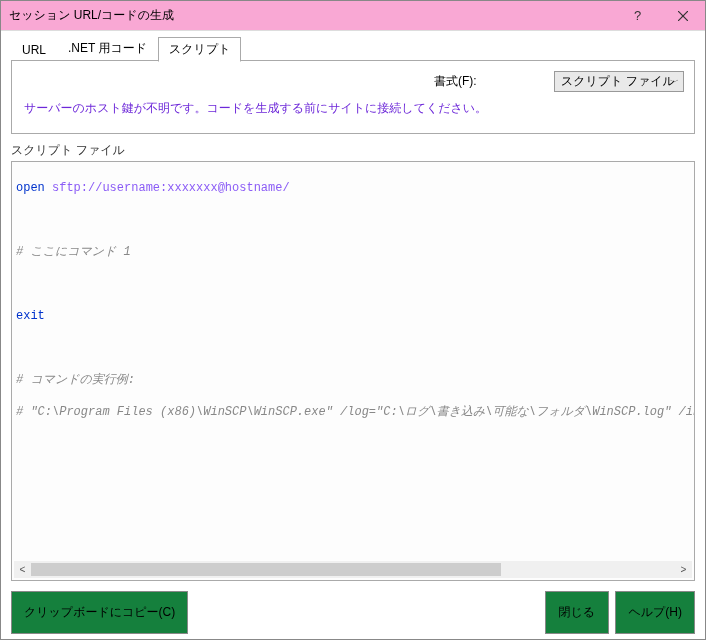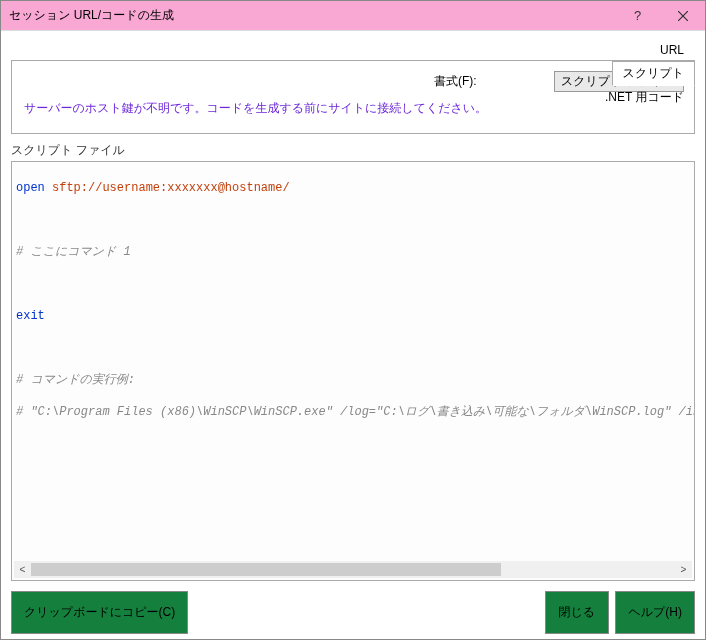--- a/index.html
+++ b/index.html
@@ -31,21 +31,20 @@
     justify-content: center;
     font-size: 13px;
     color: #333;
   }
   .content { padding: 8px 10px 10px 10px; }
   .tabs {
     display: flex;
     align-items: flex-end;
     height: 22px;
     position: relative;
-    flex-direction: column;
   }
   .tabs::after {
     content: "";
     position: absolute;
     left: 0; right: 0; bottom: 0;
     border-bottom: 1px solid #aaa;
   }
   .tab {
     padding: 3px 10px;
     border: 1px solid transparent;
@@ -112,21 +111,21 @@
     padding: 2px 4px;
     font-family: "Courier New", "MS Gothic", monospace;
     font-size: 12px;
     line-height: 16px;
     white-space: pre;
     color: #888;
     font-style: italic;
   }
   .code-line { min-height: 16px; }
   .kw-blue { color: #0033cc; font-style: normal; }
-  .kw-darkred { color: #c2410c; font-style: normal; }
+  .kw-darkred { color: #8b5cf6; font-style: normal; }
   .hscroll {
     position: absolute;
     left: 2px; right: 2px; bottom: 2px;
     height: 17px;
     background: #f0f0f0;
     display: flex;
     align-items: center;
   }
   .hscroll .arrow-btn {
     width: 17px; height: 17px;
@@ -168,22 +167,22 @@
         <line x1="0" y1="0" x2="10" y2="10" stroke="#333" stroke-width="1.2"></line>
         <line x1="10" y1="0" x2="0" y2="10" stroke="#333" stroke-width="1.2"></line>
       </svg>
   </div>
 </div>
 
 <div class="content">
 
   <div class="tabs">
     <div class="tab">URL</div>
+    <div class="tab">.NET 用コード</div>
     <div class="tab active">スクリプト</div>
-    <div class="tab">.NET 用コード</div>
   </div>
 
   <div class="panel">
     <div class="row">
       <span class="label">書式(F):</span>
       <div class="select">
         <span>スクリプト ファイル</span>
         <span class="arrow">﹀</span>
       </div>
     </div>

